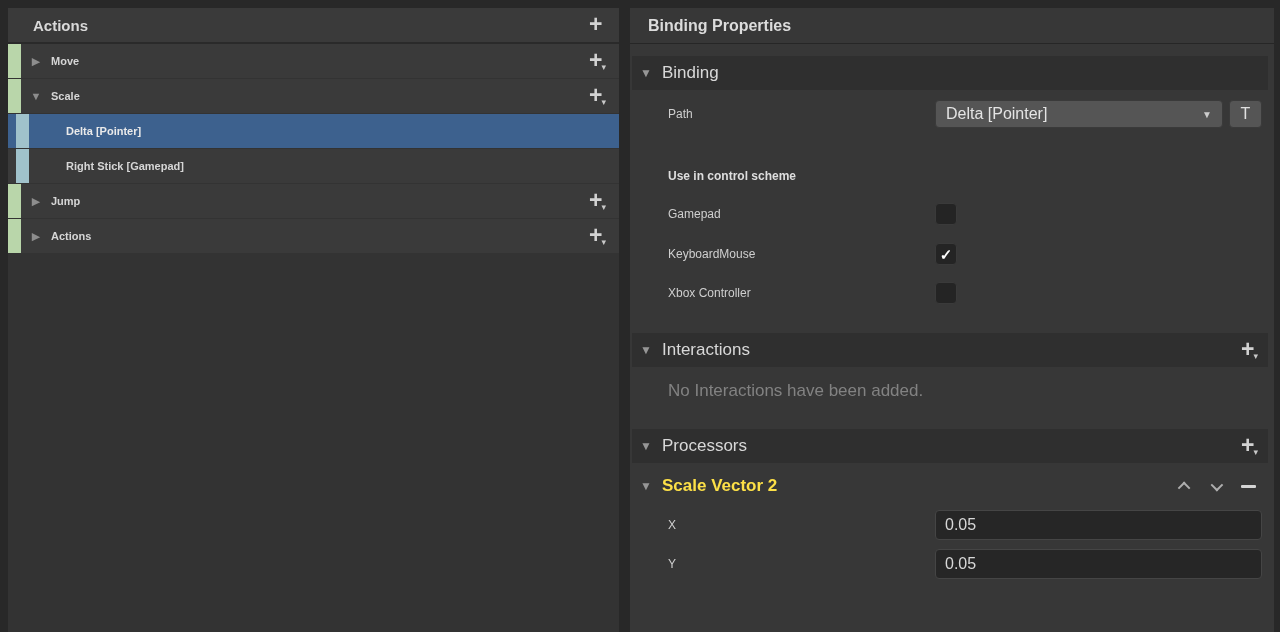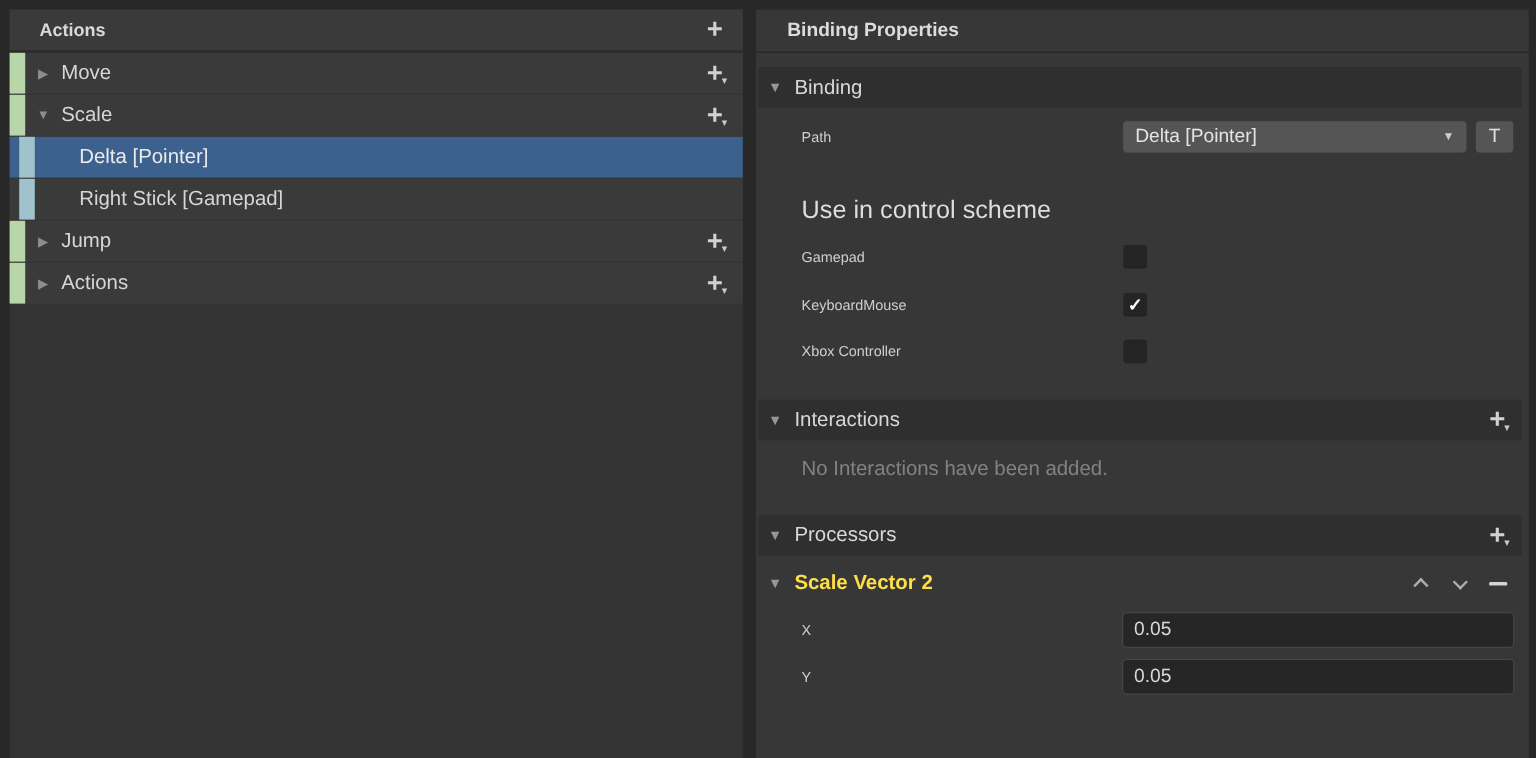--- a/index.html
+++ b/index.html
@@ -9,49 +9,49 @@
   
   .lpanel { position:absolute; left:8px; top:8px; width:611px; height:624px; background:#333333; }
   .lp-header { height:36px; background:#3a3a3a; border-bottom:2px solid #2a2a2a; display:flex; align-items:center; padding:0 12px 0 25px; }
   .lp-title { font-size:15px; font-weight:bold; color:#d9d9d9; flex:1; }
   .lrow { height:34px; background:#3a3a3a; margin-bottom:1px; display:flex; align-items:center; position:relative; }
   .lrow.selected { background:#3d618e; }
   .bar { width:13px; align-self:stretch; flex:none; }
   .bar.green { background:#b9d6aa; }
   .bar.blue { background:#a0c2cb; margin-left:8px; }
   .expander { width:30px; flex:none; text-align:center; font-size:11px; color:#8d8d8d; cursor:default; }
-  .lrow .row-label { font-size:17px; color:#d6d6d6; flex:1; white-space:nowrap; }
+  .lrow .row-label { font-size:11px; color:#d6d6d6; flex:1; white-space:nowrap;font-weight:bold; }
   .lrow.selected .row-label { color:#eaeaea; }
   .lrow.binding .row-label { margin-left:37px; }
   .plus-wrap { display:flex; align-items:flex-start; margin-right:13px; cursor:default; }
   .plus { font-size:23px; line-height:20px; color:#d2d2d2; font-weight:bold; }
   .plus-caret { font-size:9px; color:#c9c9c9; margin:12px 0 0 -1px; }
   .plus-caret.hidden { visibility:hidden; }
   .lp-header .plus-wrap { margin-right:1px; }
 
   
   .rpanel { position:absolute; left:630px; top:8px; width:644px; height:624px; background:#373737; }
-  .rp-header { height:36px; border-bottom:1px solid #262626; display:flex; align-items:center; padding-left:26px; }
+  .rp-header { height:36px; border-bottom:1px solid #262626; display:flex; align-items:center; padding-left:18px; }
   .rp-title { font-size:16px; font-weight:bold; color:#dcdcdc; }
   .section-bar { height:34px; background:#2f2f2f; margin:0 6px 0 2px; display:flex; align-items:center; padding:0 10px 0 8px; }
   .section-bar .tri { font-size:12px; color:#969696; width:22px; flex:none; }
   .section-title { font-size:17px; color:#d8d8d8; flex:1; }
   .bar-binding { margin-top:12px; }
   .bar-interactions { margin-top:28px; }
   .bar-processors { margin-top:27px; }
 
   .prow { position:relative; height:30px; display:flex; align-items:center; }
   .path-row { margin-top:9px; }
   .field-label { position:absolute; left:38px; font-size:12px; color:#cfcfcf; }
   .dropdown { position:absolute; left:305px; width:288px; height:28px; background:#555555; border:1px solid #3a3a3a; border-radius:4px; display:flex; align-items:center; padding:0 10px; }
   .dropdown .dd-text { font-size:16px; color:#e4e4e4; flex:1; white-space:nowrap; }
   .dropdown .dd-arrow { font-size:10px; color:#cccccc; }
   .t-button { position:absolute; left:599px; width:33px; height:28px; background:#555555; border:1px solid #3a3a3a; border-radius:4px; display:flex; align-items:center; justify-content:center; font-size:16px; color:#e0e0e0; }
 
-  .scheme-heading { margin-top:36px; height:22px; padding-left:38px; font-size:21px; font-weight:normal; color:#dedede; display:flex; align-items:center; }
+  .scheme-heading { margin-top:36px; height:22px; padding-left:38px; font-size:12px; font-weight:bold; color:#dedede; display:flex; align-items:center; }
   .scheme-row { position:relative; height:24px; margin-top:15px; display:flex; align-items:center; }
   .scheme-row.first { margin-top:16px; }
   .checkbox { position:absolute; left:305px; width:22px; height:22px; background:#242424; border:1px solid #3a3a3a; border-radius:4px; display:flex; align-items:center; justify-content:center; }
   .checkbox .check { font-size:15px; font-weight:bold; color:#ffffff; line-height:1; }
 
   .empty-msg { margin-top:13px; height:22px; padding-left:38px; font-size:17px; color:#828282; display:flex; align-items:center; }
 
   .proc-header { height:34px; margin:6px 6px 0 2px; display:flex; align-items:center; padding:0 12px 0 8px; }
   .proc-header .tri { font-size:12px; color:#969696; width:22px; flex:none; }
   .proc-title { font-size:17px; font-weight:bold; color:#fde047; flex:1; }

